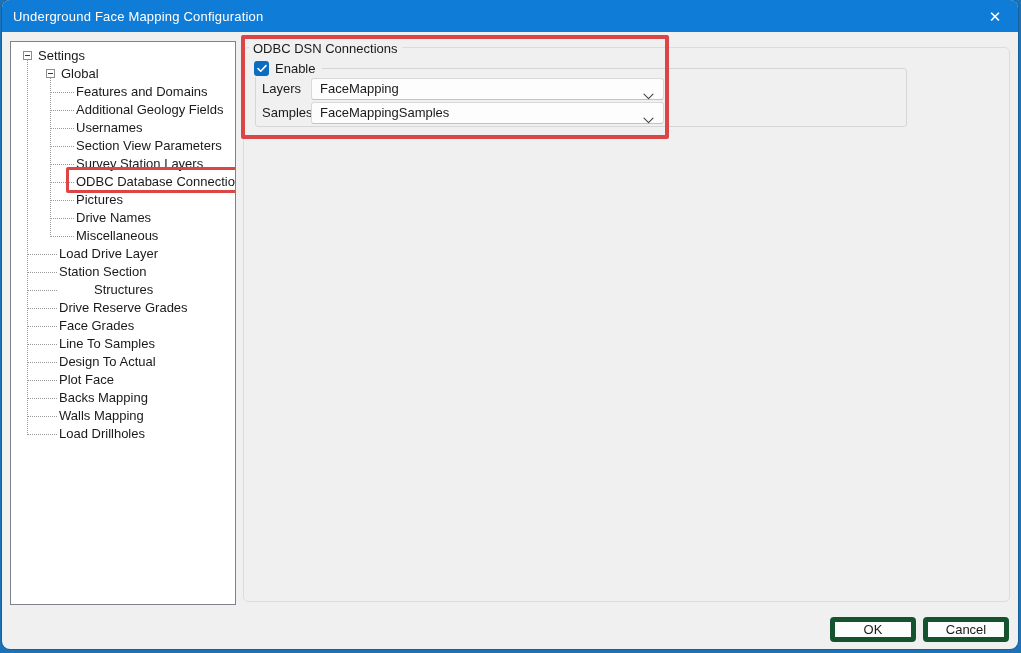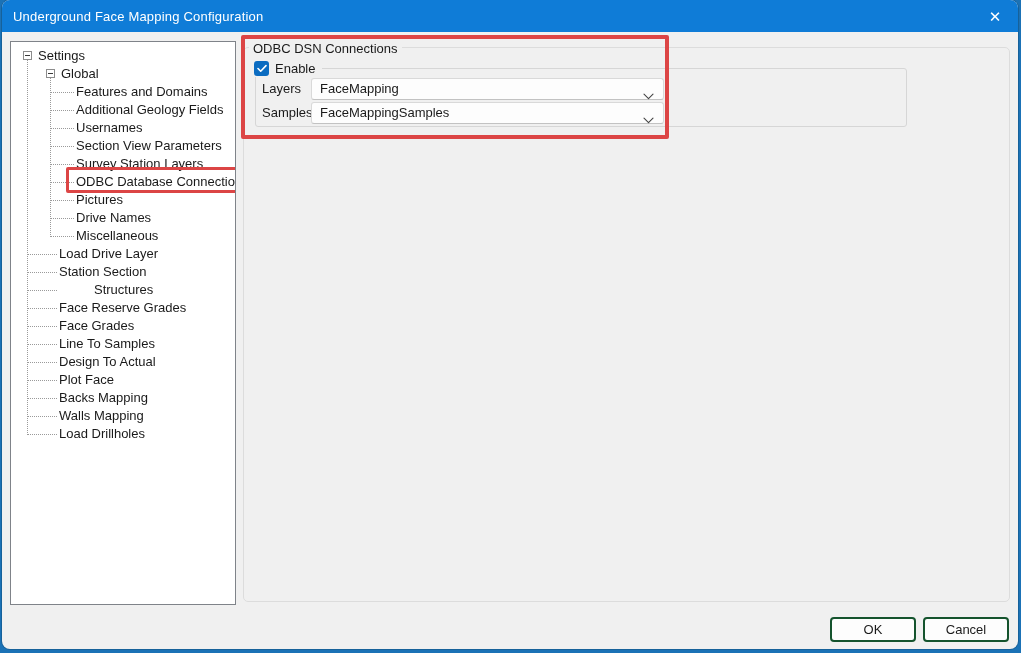--- a/index.html
+++ b/index.html
@@ -84,21 +84,21 @@
   .combo-chevron{position:absolute;right:9px;top:7px;}
   
   .annotation{
     position:absolute;border:4px solid var(--annotation-red,#dc4545);
     border-radius:2px;box-sizing:border-box;pointer-events:none;z-index:50;
   }
   .annotation.thin{border-width:3px;}
   
   .btn{
     position:absolute;top:617px;width:86px;height:25px;box-sizing:border-box;
-    background:#fdfdfd;border:2px solid #14532d;border-radius:4px;
+    background:#fdfdfd;border:5px solid #14532d;border-radius:4px;
     font-size:13px;color:#1a1a1a;display:flex;align-items:center;justify-content:center;
   }
   .btn.ok{left:828px;}
   .btn.cancel{left:921px;text-align:center;}
 </style>
 </head>
 <body style="--titlebar-blue: #0f7cd7; --frame-blue: #1b72b6; --annotation-red: #dc4545; --accent-checkbox: #0b6cc1;">
 
 <div class="dialog">
 
@@ -165,21 +165,21 @@
       <div class="tree-row" style="top: 221px;">
         <span class="connector" style="left: 16px; width: 30px;"></span>
         <span class="tree-label" style="left: 48px;">Station Section</span>
       </div>
       <div class="tree-row" style="top: 239px;">
         <span class="connector" style="left: 16px; width: 30px;"></span>
         <span class="tree-label" style="left: 35px; margin-left: 48px;">Structures</span>
       </div>
       <div class="tree-row" style="top: 257px;">
         <span class="connector" style="left: 16px; width: 30px;"></span>
-        <span class="tree-label" style="left: 48px;">Face Reserve Grades</span>
+        <span class="tree-label" style="left: 48px;">Drive Reserve Grades</span>
       </div>
       <div class="tree-row" style="top: 275px;">
         <span class="connector" style="left: 16px; width: 30px;"></span>
         <span class="tree-label" style="left: 48px;">Face Grades</span>
       </div>
       <div class="tree-row" style="top: 293px;">
         <span class="connector" style="left: 16px; width: 30px;"></span>
         <span class="tree-label" style="left: 48px;">Line To Samples</span>
       </div>
       <div class="tree-row" style="top: 311px;">

